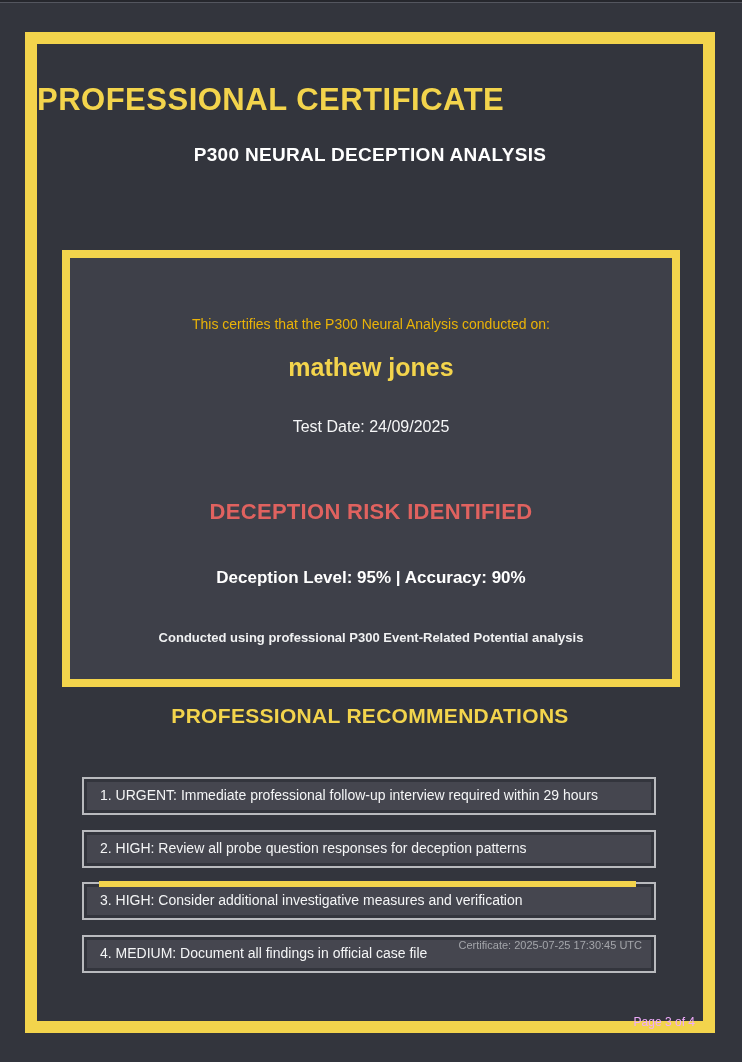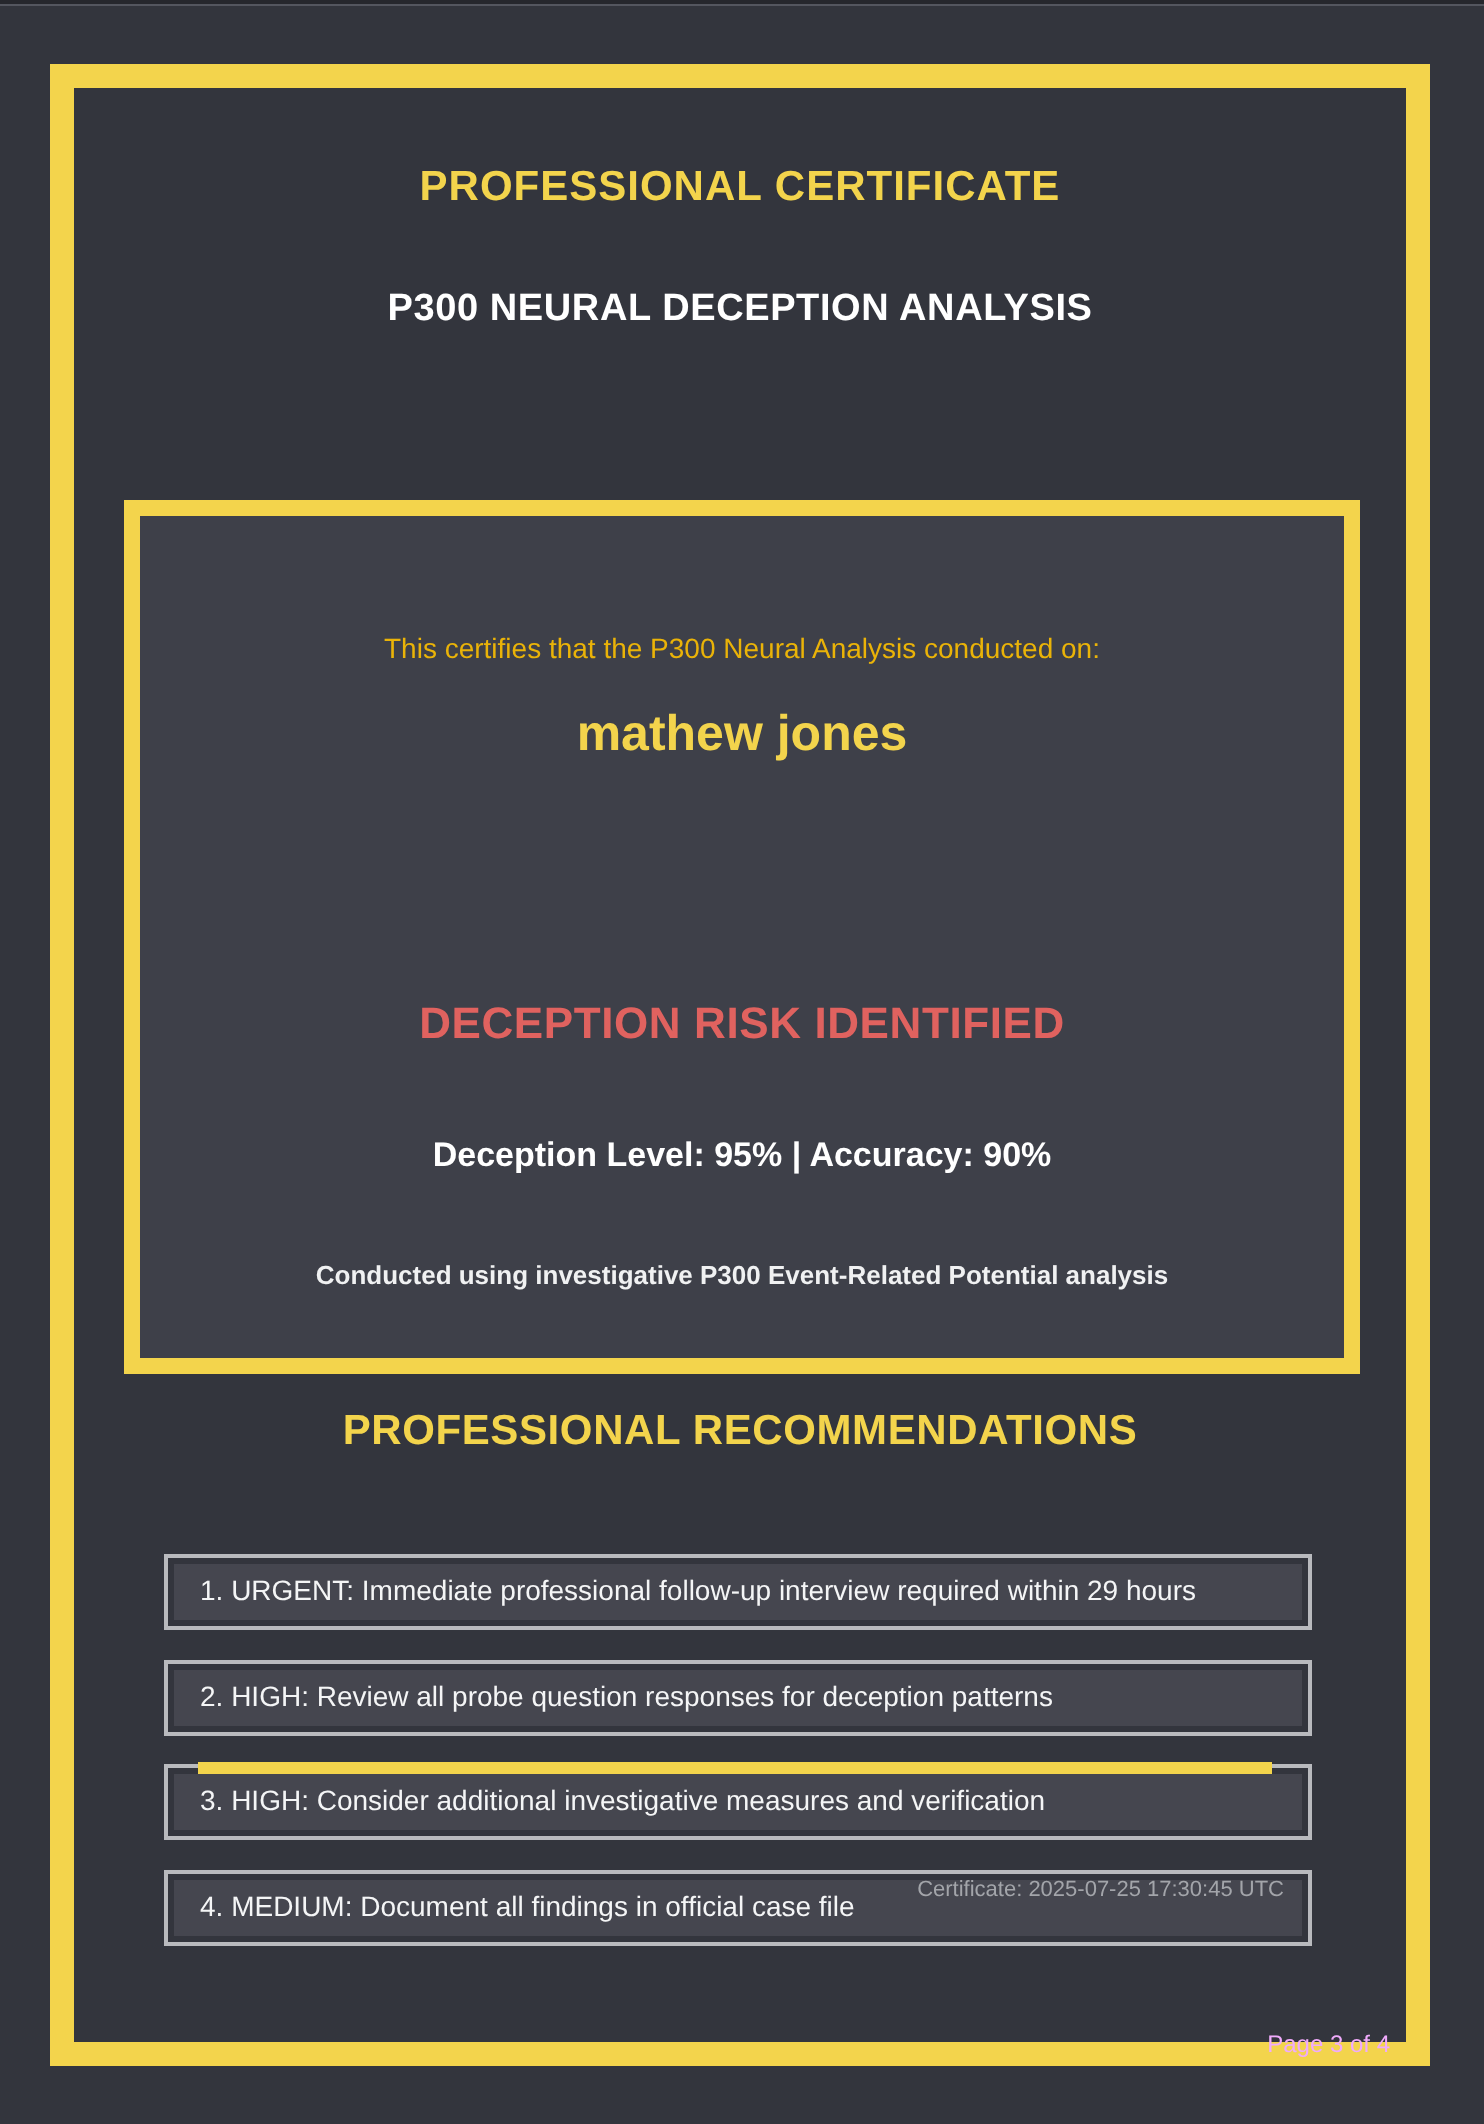--- a/index.html
+++ b/index.html
@@ -18,22 +18,22 @@
     overflow:hidden;
   }
   .top-strip-dark{position:absolute;top:0;left:0;width:100%;height:2px;background:#26272d;}
   .top-strip-line{position:absolute;top:2px;left:0;width:100%;height:1px;background:#54565f;}
   .frame{
     position:absolute;left:25px;top:32px;width:666px;height:977px;
     border:12px solid var(--yellow);box-sizing:content-box;
   }
   .frame-content{position:relative;width:100%;height:100%;}
   .title{
-    position:absolute;top:38px;left:0;right:0;text-align:center;
-    font-size:21px;font-weight:bold;color:var(--yellow);letter-spacing:.5px;
+    position:absolute;top:38px;left:0;right:0;text-align:left;
+    font-size:31px;font-weight:bold;color:var(--yellow);letter-spacing:.5px;
   }
   .subtitle{
     position:absolute;top:100px;left:0;right:0;text-align:center;
     font-size:19px;font-weight:bold;color:#ffffff;letter-spacing:.3px;
   }
   .cert-box{
     position:absolute;top:206px;left:25px;width:618px;height:437px;
     border:8px solid var(--yellow);background:var(--panel);
   }
   .cert-box p{position:absolute;left:0;right:0;text-align:center;}
@@ -80,23 +80,24 @@
 
   <div class="frame">
     <div class="frame-content">
 
       <h1 class="title">PROFESSIONAL CERTIFICATE</h1>
       <h2 class="subtitle">P300 NEURAL DECEPTION ANALYSIS</h2>
 
       <div class="cert-box">
         <p class="cert-intro">This certifies that the P300 Neural Analysis conducted on:</p>
         <p class="cert-name">mathew jones</p>
+        <p class="cert-date">Test Date: 24/09/2025</p>
         <p class="cert-risk">DECEPTION RISK IDENTIFIED</p>
         <p class="cert-metrics">Deception Level: 95% | Accuracy: 90%</p>
-        <p class="cert-note">Conducted using investigative P300 Event-Related Potential analysis</p>
+        <p class="cert-note">Conducted using professional P300 Event-Related Potential analysis</p>
       </div>
 
       <h3 class="rec-heading">PROFESSIONAL RECOMMENDATIONS</h3>
 
       <div class="rec-box rec-box-1">
         <div class="rec-inner">1. URGENT: Immediate professional follow-up interview required within 29 hours</div>
       </div>
 
       <div class="rec-box rec-box-2">
         <div class="rec-inner">2. HIGH: Review all probe question responses for deception patterns</div>

